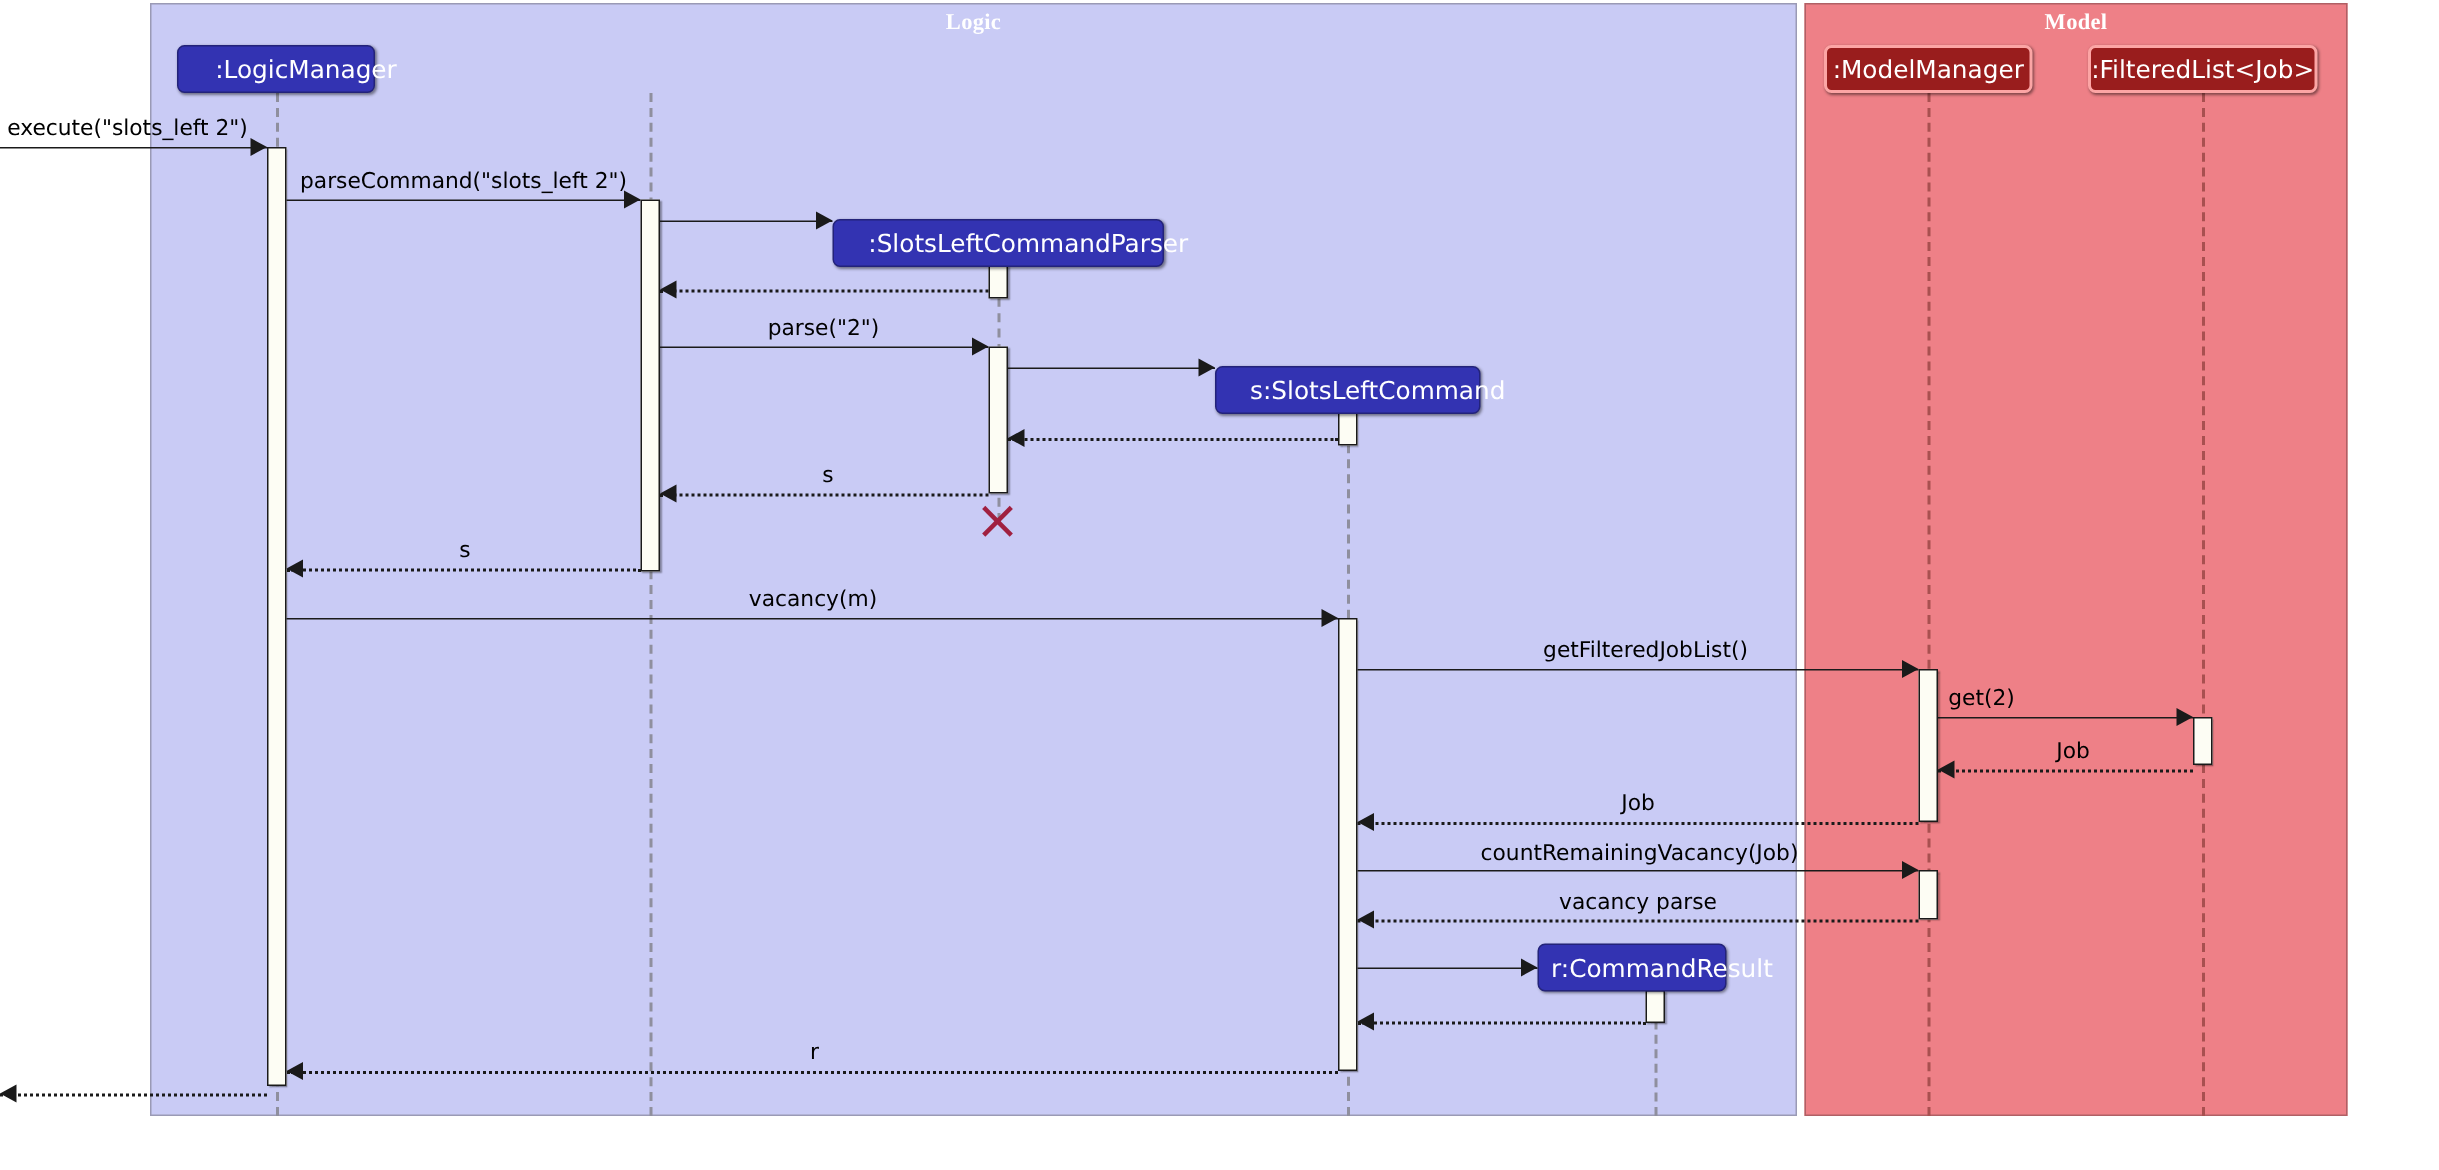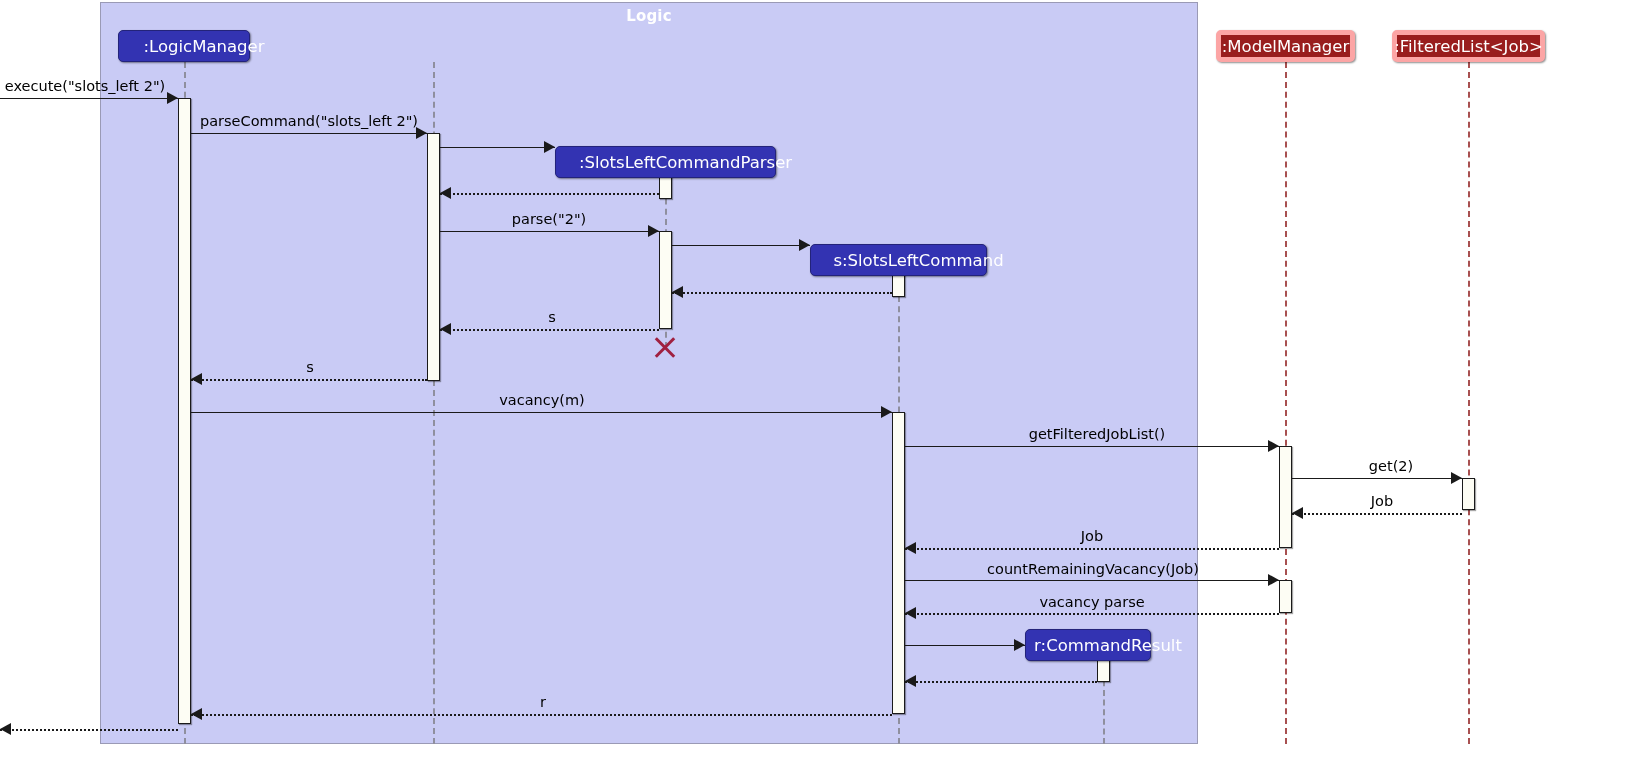--- a/index.html
+++ b/index.html
@@ -1,31 +1,31 @@
 <!DOCTYPE html>
 <html><head>
 <meta charset="utf-8">
 <style>
   html,body{margin:0;padding:0;background:#ffffff;}
   body{width:1626px;height:780px;position:relative;overflow:hidden;
        font-family:"DejaVu Sans","Liberation Sans",sans-serif;}
   #stage{position:absolute;left:0;top:0;width:1626px;height:780px;}
 
   
-  .group{position:absolute;box-sizing:border-box;}
+  .group{position:absolute;box-sizing:border-box;font-family:Liberation Serif, serif;}
   .group-title{position:absolute;top:4px;left:0;width:100%;text-align:center;
     color:#ffffff;font-weight:bold;font-size:15px;letter-spacing:.2px;}
 
   
   .pbox{position:absolute;box-sizing:border-box;border-radius:5px;
     color:#ffffff;font-size:16.5px;display:flex;align-items:center;
     justify-content:center;white-space:nowrap;height:32px;
     box-shadow:1px 1px 2px rgba(0,0,0,.45);}
   .pbox.logic{background:#3333b2;border:1px solid #23237a;padding-left:40px;}
-  .pbox.model{background:#991d1d;border:5px solid #fca5a5;}
+  .pbox.model{background:#991d1d;border:2px solid #fca5a5;}
 
   
   .lifeline{position:absolute;width:0;border-left:2px dashed #8f8f9e;}
   .lifeline.red{border-left-color:#a85050;}
 
   
   .act{position:absolute;background:#fdfdf4;border:1.4px solid #1a1a1a;
     box-sizing:border-box;box-shadow:1px 1px 1px rgba(0,0,0,.35);}
 
   
@@ -47,20 +47,23 @@
   .destroy i.a{transform:rotate(45deg);}
   .destroy i.b{transform:rotate(-45deg);}
 </style>
 </head>
 <body>
 
 <div id="stage">
 
   <div class="group" style="left:100px;top:2px;width:1098px;height:742px;background:#c9cbf5;border:1px solid #9a9ab5;">
     <div class="group-title">Logic</div>
+  </div>
+  <div class="group" style="left:1203px;top:2px;width:362px;height:742px;background:#ee8087;border:1px solid #b06065;">
+    <div class="group-title">Model</div>
   </div>
 
   <div class="lifeline" style="left:184px;top:62px;height:682px;"></div>
   <div class="lifeline" style="left:433px;top:62px;height:682px;"></div>
   <div class="lifeline" style="left:665px;top:178px;height:170px;"></div>
   <div class="lifeline" style="left:898px;top:276px;height:468px;"></div>
   <div class="lifeline" style="left:1103px;top:661px;height:83px;"></div>
   <div class="lifeline red" style="left:1285px;top:62px;height:682px;"></div>
   <div class="lifeline red" style="left:1468px;top:62px;height:682px;"></div>
 
@@ -129,21 +132,21 @@
   <div class="msg" style="left:191px;top:412px;width:701px;"></div>
   <div class="arrowR" style="left:881px;top:406px;"></div>
   <div class="mlabel" style="left:542px;top:392px;">vacancy(m)</div>
 
   <div class="msg" style="left:905px;top:446px;width:374px;"></div>
   <div class="arrowR" style="left:1268px;top:440px;"></div>
   <div class="mlabel" style="left:1097px;top:426px;">getFilteredJobList()</div>
 
   <div class="msg" style="left:1292px;top:478px;width:170px;"></div>
   <div class="arrowR" style="left:1451px;top:472px;"></div>
-  <div class="mlabel" style="left:1391px;top:458px;">get(2)</div>
+  <div class="mlabel" style="left:1321px;top:458px;">get(2)</div>
 
   <div class="msg ret" style="left:1292px;top:513px;width:170px;"></div>
   <div class="arrowL" style="left:1292px;top:507px;"></div>
   <div class="mlabel" style="left:1382px;top:493px;">Job</div>
 
   <div class="msg ret" style="left:905px;top:548px;width:374px;"></div>
   <div class="arrowL" style="left:905px;top:542px;"></div>
   <div class="mlabel" style="left:1092px;top:528px;">Job</div>
 
   <div class="msg" style="left:905px;top:580px;width:374px;"></div>

